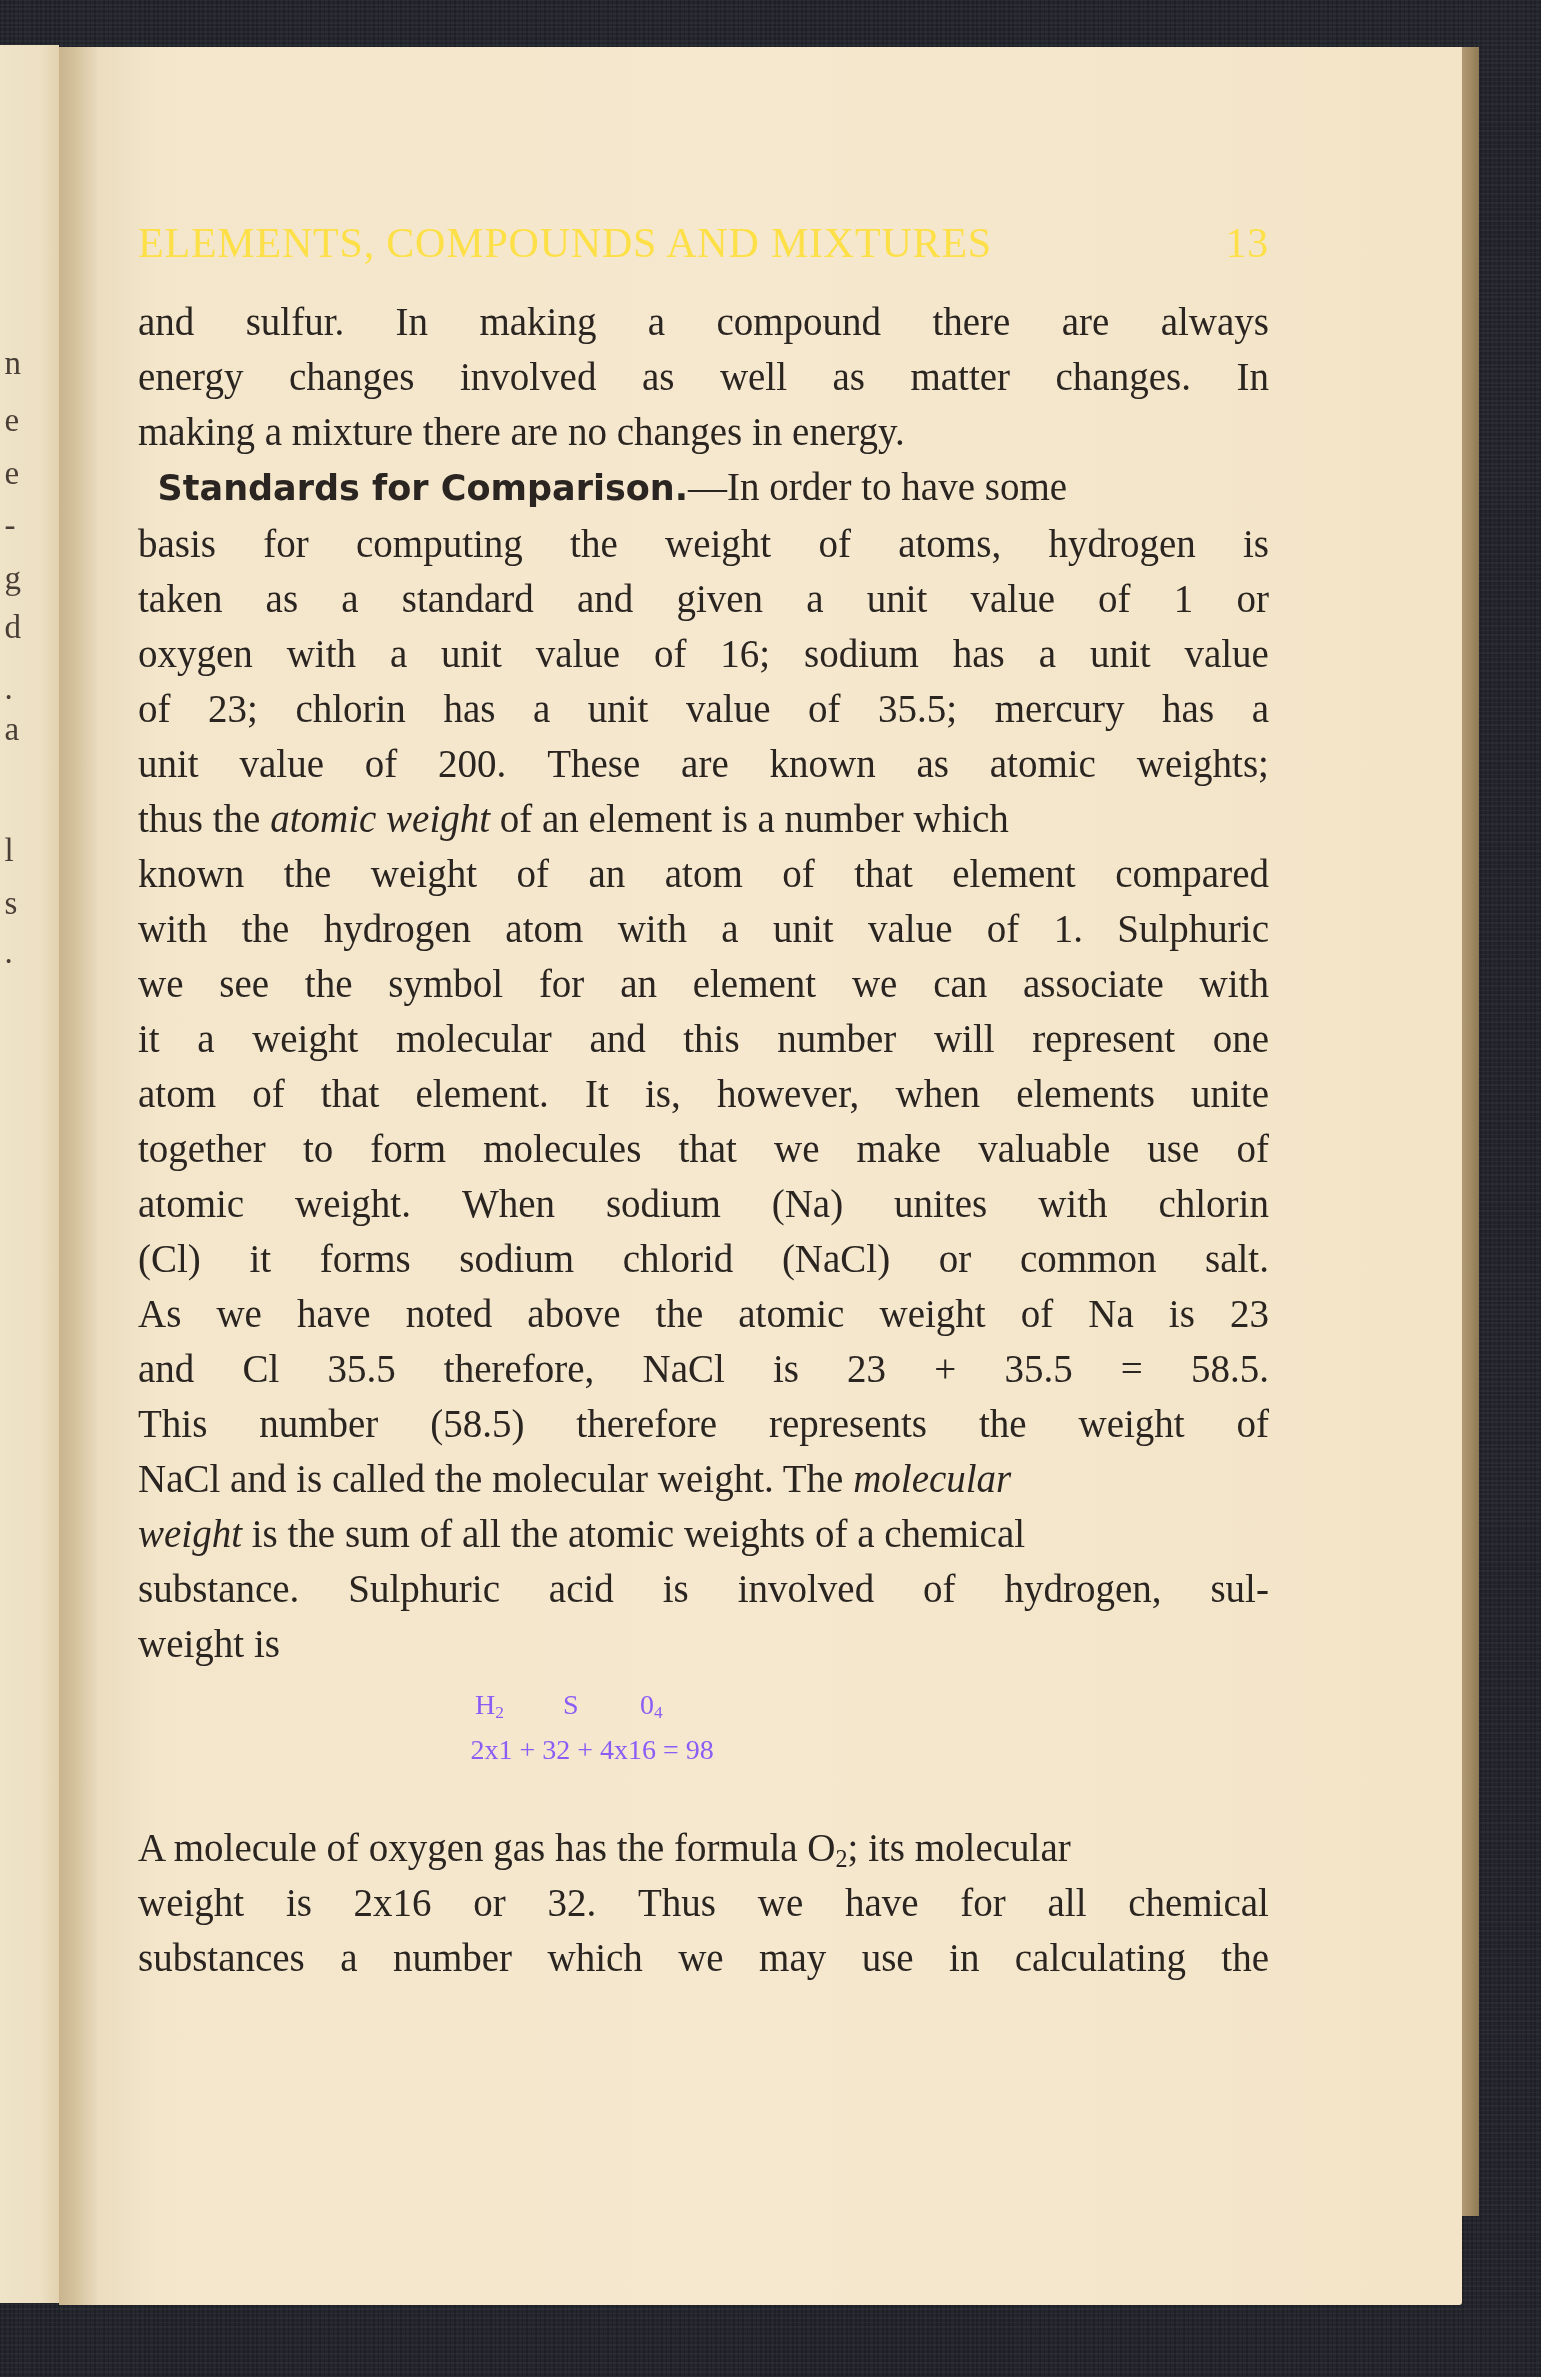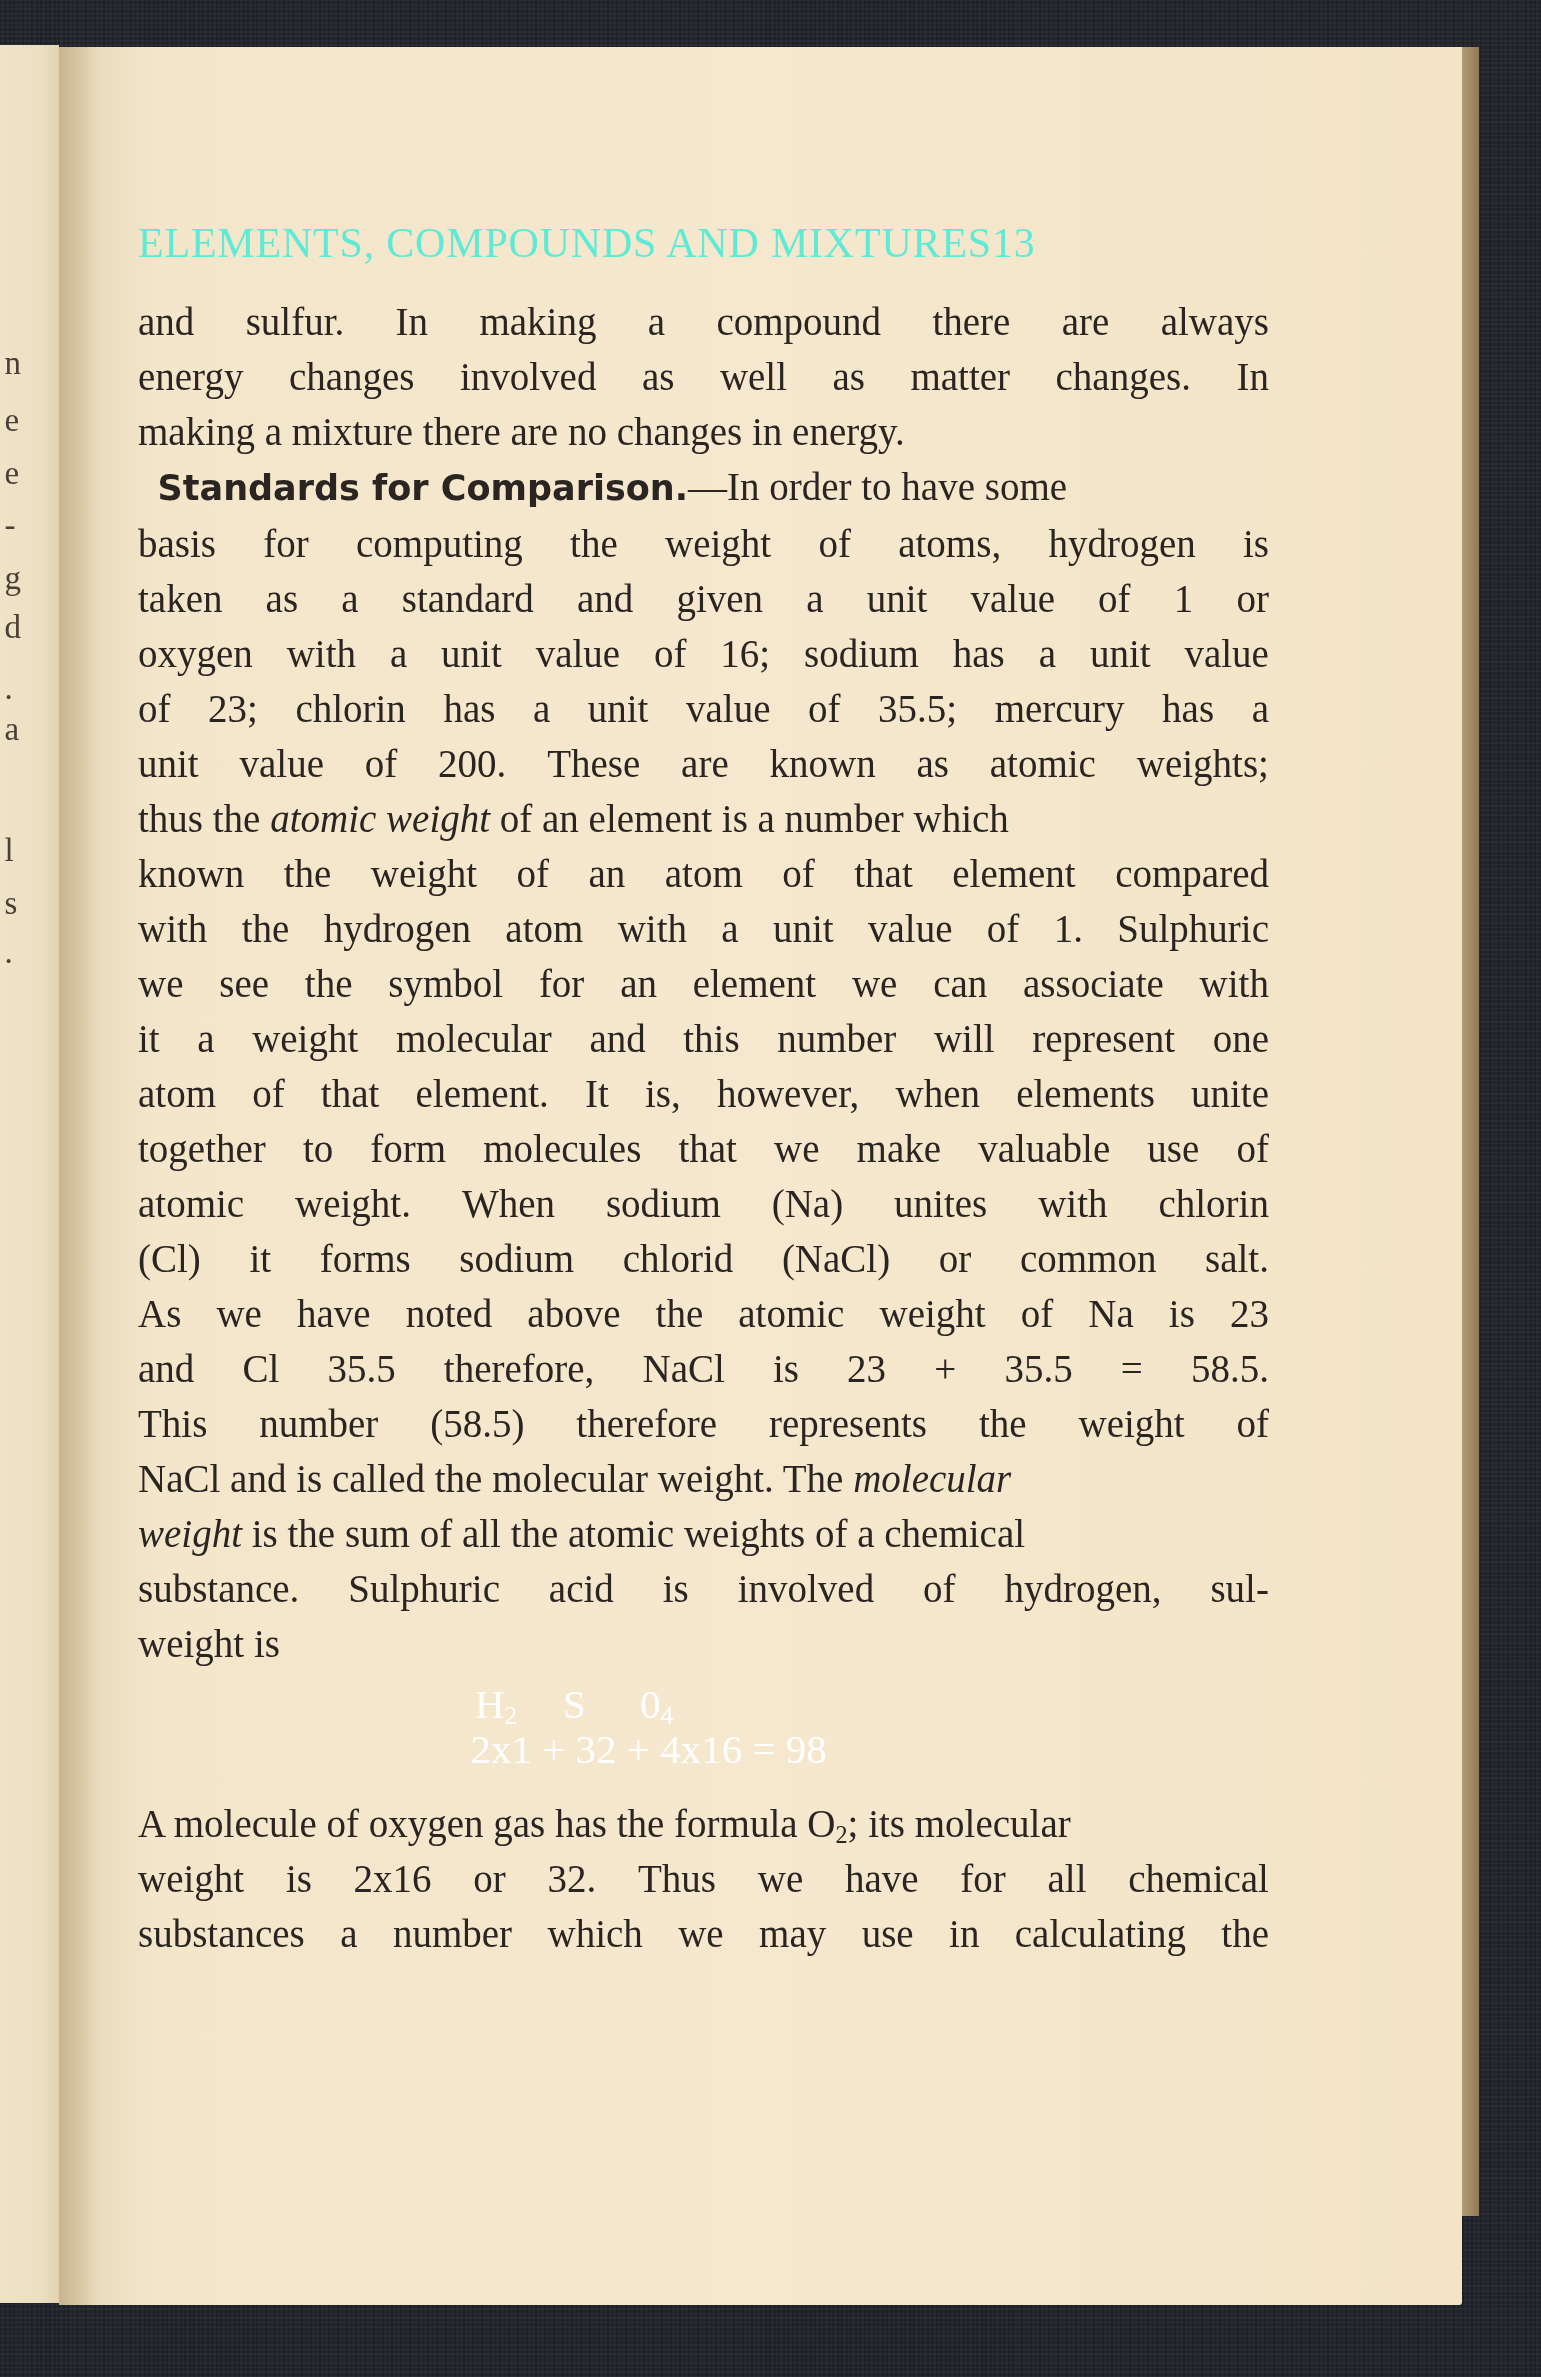--- a/index.html
+++ b/index.html
@@ -40,41 +40,41 @@
   .page-edge-right {
     position: absolute; left: 1462px; top: 47px; width: 16.6px; height: 2169px;
     background: linear-gradient(90deg, #b09a73, #a68f68 40%, #8f7a55 100%);
   }
   .text-block {
     position: absolute; left: 138px; top: 219px; width: 1131px;
     color: #2b2521;
     font-family: "DejaVu Serif", "Liberation Serif", serif;
   }
   .running-head {
-    display: flex; justify-content: flex-start;
+    display: flex; justify-content: space-between;
     font-family: "Liberation Serif", serif;
-    font-size: 42px; letter-spacing: 0.8px; color: #5eead4;
+    font-size: 42px; letter-spacing: 0.8px; color: #fde047;
     margin-bottom: 27px;
     width: 1131px;
   }
   .line {
     font-family: "Liberation Serif", serif;
     font-size: 39px; line-height: 55px;
     white-space: nowrap;
     display: flex; justify-content: space-between;
     width: 1131px;
   }
   .line.last { justify-content: flex-start; }
   .line.indent { padding-left: 19.6px; width: 1111px; }
   .run-in { font-family: "DejaVu Sans", sans-serif; font-weight: bold; font-size: 35px; }
   em { font-style: italic; }
   sub { font-size: 0.62em; vertical-align: -0.25em; line-height: 0; }
   .formula {
-    font-family: "Liberation Serif", serif; font-size: 41px; color: #ffffff;
-    margin-left: 337px; line-height: 45px; margin-top: 10.6px; margin-bottom: 24px;
+    font-family: "Liberation Serif", serif; font-size: 28px; color: #8b5cf6;
+    margin-left: 337px; line-height: 45px; margin-top: 10.6px; margin-bottom: 48px;
   }
   .formula .row1 { display: flex; gap: 0; }
   .formula .row1 span { display: inline-block; }
   .f-h { width: 88px; } .f-s { width: 77px; } .f-o { width: 91px; }
 </style>
 </head>
 <body>
 
 <div class="cloth"></div>
 

